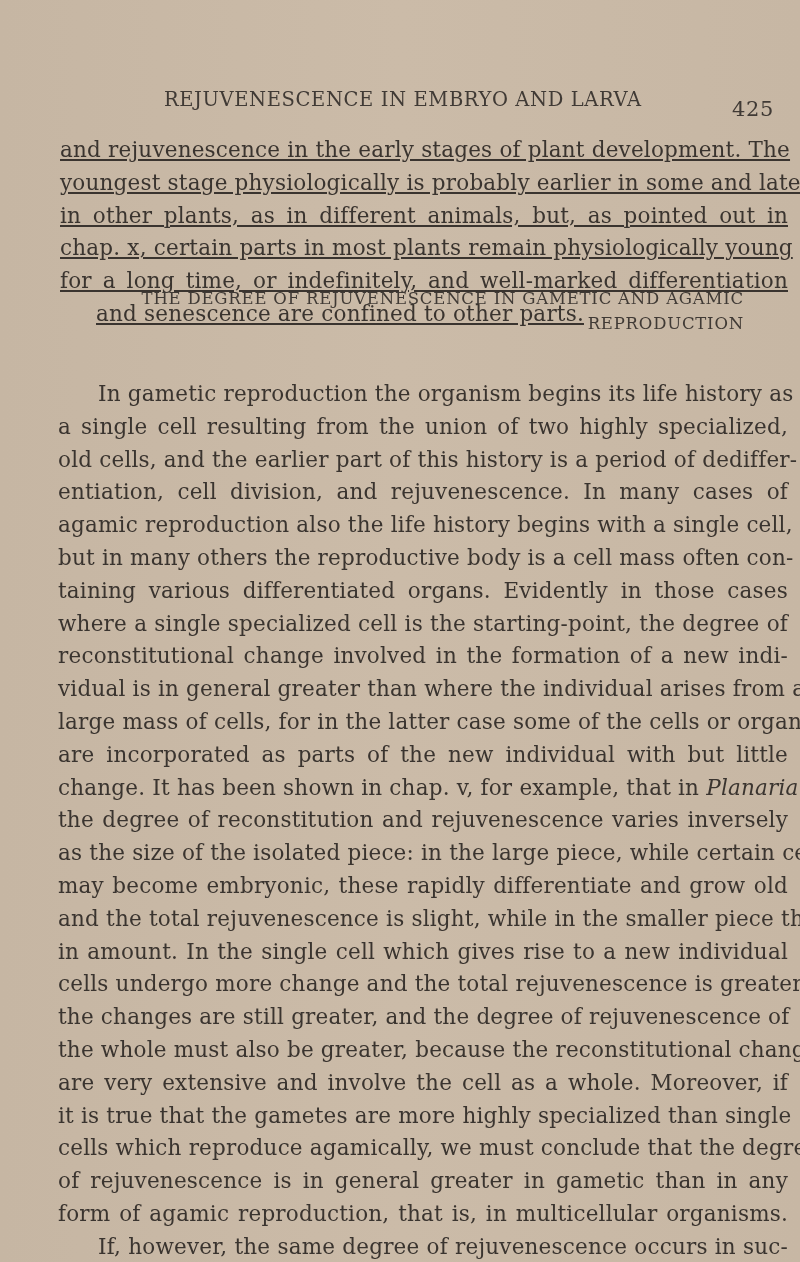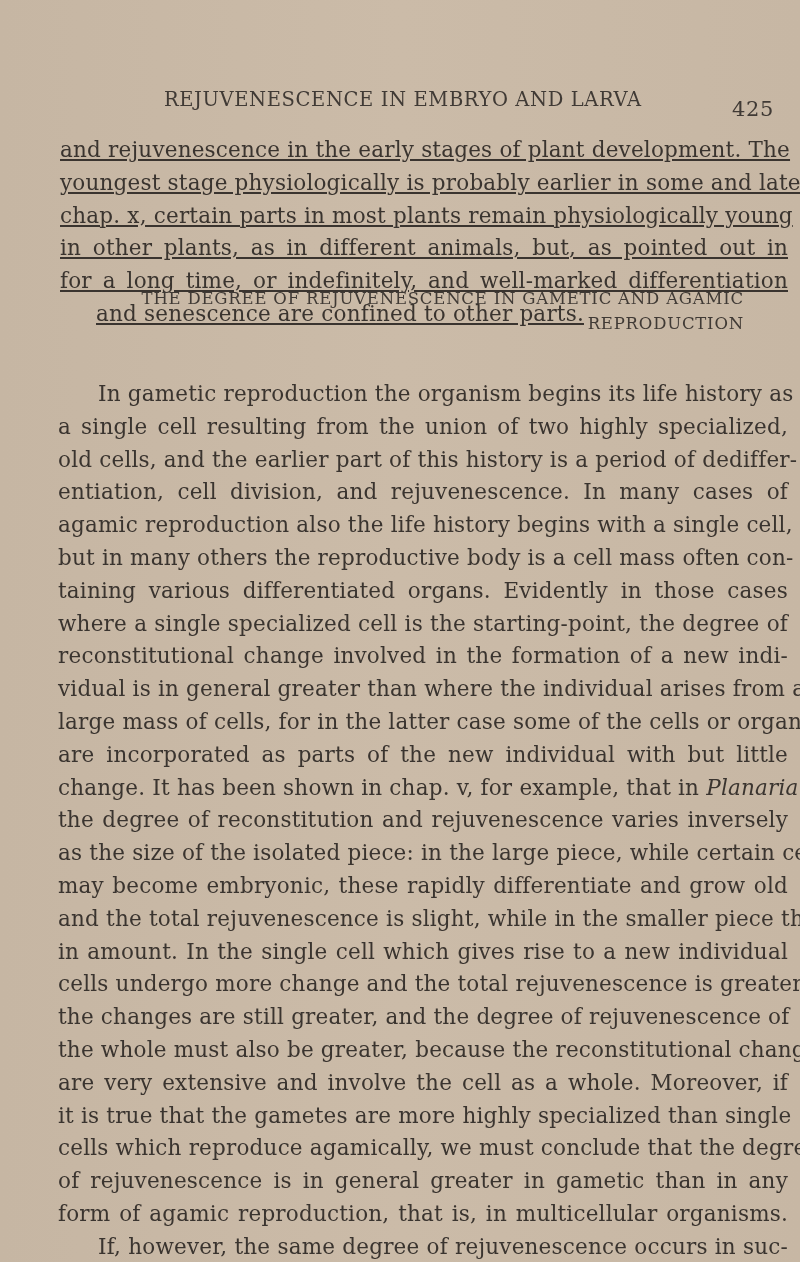--- a/index.html
+++ b/index.html
@@ -85,22 +85,22 @@
 <div class="page">
 
   <div class="running-head">
     <span class="title">REJUVENESCENCE IN EMBRYO AND LARVA</span>
     <span class="folio">425</span>
   </div>
 
   <div class="block para1">
     <span class="line">and rejuvenescence in the early stages of plant development.   The</span>
     <span class="line">youngest stage physiologically is probably earlier in some and later</span>
+    <span class="line">in other plants, as in different animals, but, as pointed out in</span>
     <span class="line">chap. x, certain parts in most plants remain physiologically young</span>
-    <span class="line">in other plants, as in different animals, but, as pointed out in</span>
     <span class="line">for a long time, or indefinitely, and well-marked differentiation</span>
     <span class="line last">and senescence are confined to other parts.</span>
   </div>
 
   <div class="section-head">
     <div>THE DEGREE OF REJUVENESCENCE IN GAMETIC AND AGAMIC</div>
     <div>REPRODUCTION</div>
   </div>
 
   <div class="block para2">

